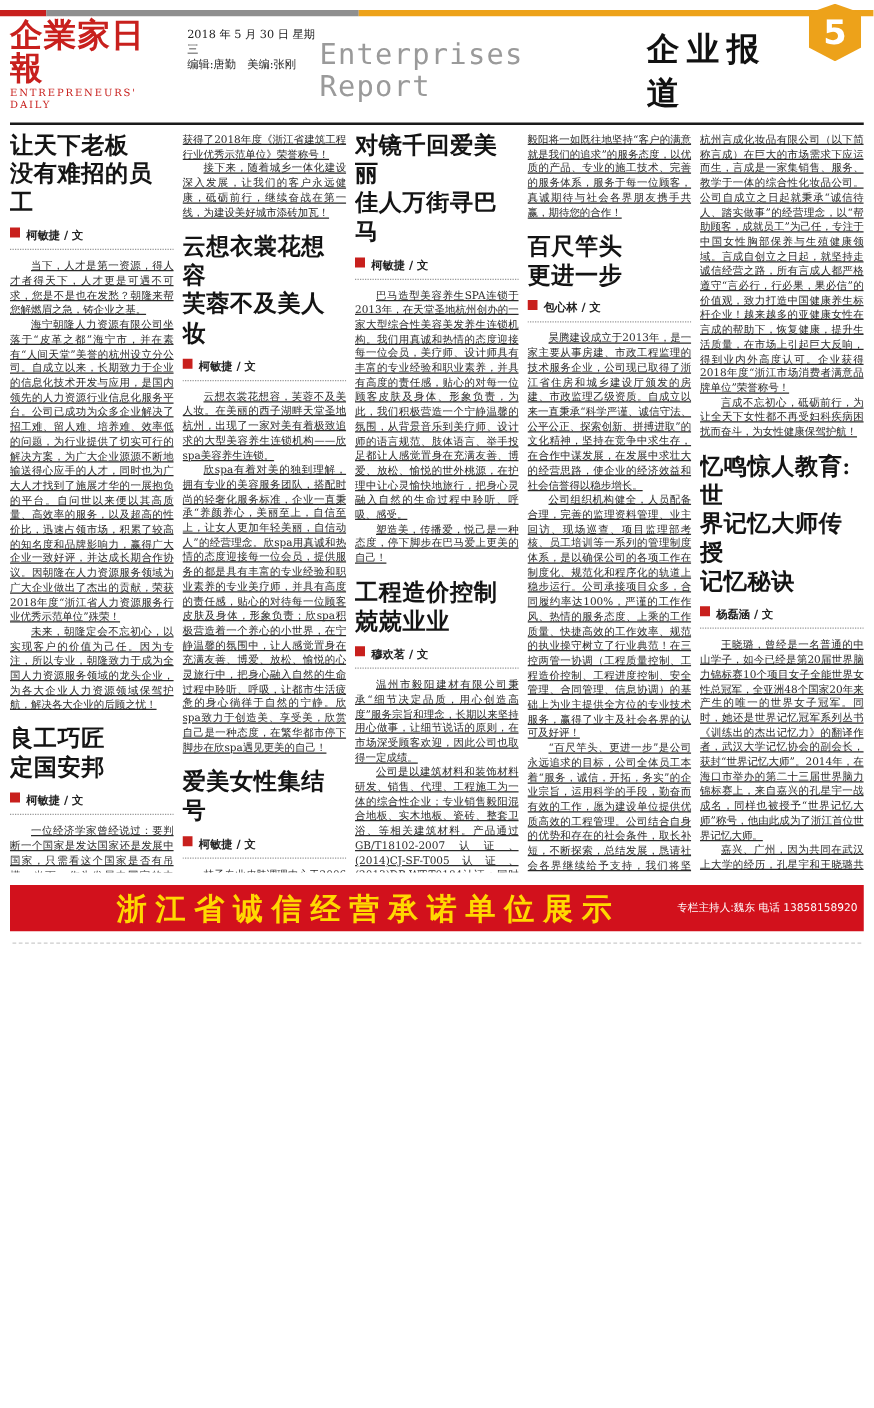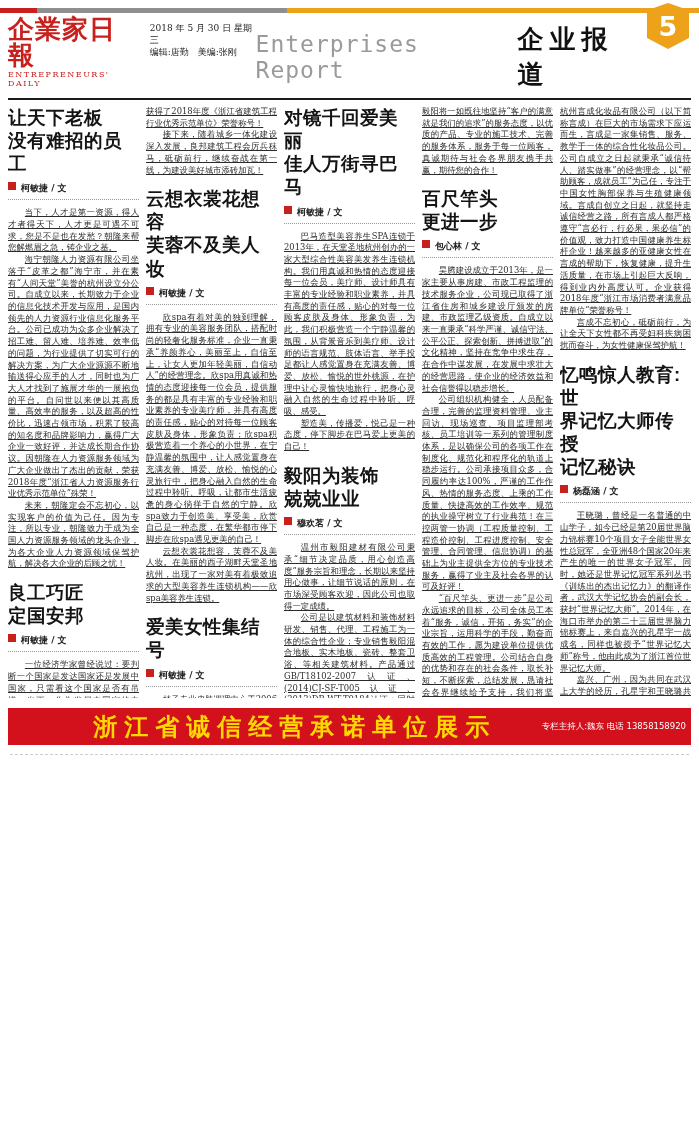--- a/index.html
+++ b/index.html
@@ -62,21 +62,21 @@
     display:flex; gap:7px;
     margin:6px 8px 0 8px;
     height:592px; overflow:hidden;
   }
   .col { flex:1 1 0; overflow:hidden; min-width:0; }
 
   .headline {
     font-size:18.5px; font-weight:bold; color:#141414;
     line-height:1.25; margin:11px 0 7px 0;
     white-space:pre-line; letter-spacing:0.5px;
-    font-family:Liberation Sans, sans-serif;
+    font-family:Liberation Serif, serif;
   }
   .col .headline:first-child { margin-top:0; }
 
   .byline {
     display:flex; align-items:flex-start; gap:5px;
     border-bottom:1px dotted #999;
     padding-bottom:4px; margin-bottom:7px;
   }
   .bullet { width:8px; height:8px; background:#c8201d; flex:0 0 auto; }
   .byline-text { font-size:9px; font-weight:bold; color:#222; }
@@ -151,48 +151,48 @@
       <div class="byline">
         <span class="bullet"></span>
         <span class="byline-text">柯敏捷 / 文</span>
       </div>
       <p class="para">一位经济学家曾经说过：要判断一个国家是发达国家还是发展中国家，只需看这个国家是否有吊塔。当下，作为发展中国家的中国，放眼望去，随处可见的吊塔昼夜施工，栋栋大厦拔地而起，犹如雨后春笋般一样。公路、桥梁、大坝、园林绿化，遍地开花，从改革开放到今天，建造了一座座繁华都市，让老百姓安居乐业。然而在这背后，有一个庞大的群体一直默默地付出着，杭州良邦建筑工程有限公司，就是其中之一。</p>
 
     </div>
 
     <div class="col">
       <p class="para noindent">获得了2018年度《浙江省建筑工程行业优秀示范单位》荣誉称号！</p>
-      <p class="para">接下来，随着城乡一体化建设深入发展，良邦建筑工程会厉兵秣马，砥砺前行，继续奋战在第一线，为建设美好城市添砖加瓦！</p>
+      <p class="para">接下来，随着城乡一体化建设深入发展，让我们的客户永远健康，砥砺前行，继续奋战在第一线，为建设美好城市添砖加瓦！</p>
       <h2 class="headline">云想衣裳花想容
 芙蓉不及美人妆</h2>
       <div class="byline">
         <span class="bullet"></span>
         <span class="byline-text">柯敏捷 / 文</span>
       </div>
+      <p class="para">云想衣裳花想容，芙蓉不及美人妆。在美丽的西子湖畔天堂圣地杭州，出现了一家对美有着极致追求的大型美容养生连锁机构——欣spa美容养生连锁。</p>
       <p class="para">欣spa有着对美的独到理解，拥有专业的美容服务团队，搭配时尚的轻奢化服务标准，企业一直秉承“养颜养心，美丽至上，自信至上，让女人更加年轻美丽，自信动人”的经营理念。欣spa用真诚和热情的态度迎接每一位会员，提供服务的都是具有丰富的专业经验和职业素养的专业美疗师，并具有高度的责任感，贴心的对待每一位顾客皮肤及身体，形象负责；欣spa积极营造着一个养心的小世界，在宁静温馨的氛围中，让人感觉置身在充满友善、博爱、放松、愉悦的心灵旅行中，把身心融入自然的生命过程中聆听、呼吸，让都市生活疲惫的身心徜徉于自然的宁静。欣spa致力于创造美、享受美，欣赏自己是一种态度，在繁华都市停下脚步在欣spa遇见更美的自己！</p>
-      <p class="para">云想衣裳花想容，芙蓉不及美人妆。在美丽的西子湖畔天堂圣地杭州，出现了一家对美有着极致追求的大型美容养生连锁机构——欣spa美容养生连锁。</p>
       <h2 class="headline">爱美女性集结号</h2>
       <div class="byline">
         <span class="bullet"></span>
         <span class="byline-text">柯敏捷 / 文</span>
       </div>
       <p class="para">林子专业皮肤调理中心于2006年9月创立至今，目前拥有两家直营店，面向广大爱美女性提供科技抗衰、美白祛斑、祛痘修复、暖宫艾灸、荷疗养生、形体管理等美容服务，是临安首家推出无添加纯粹护理理念的皮肤调理中心，专注皮肤年轻化管理已经13年！</p>
 
     </div>
 
     <div class="col">
       <h2 class="headline">对镜千回爱美丽
 佳人万街寻巴马</h2>
       <div class="byline">
         <span class="bullet"></span>
         <span class="byline-text">柯敏捷 / 文</span>
       </div>
       <p class="para">巴马造型美容养生SPA连锁于2013年，在天堂圣地杭州创办的一家大型综合性美容美发养生连锁机构。我们用真诚和热情的态度迎接每一位会员，美疗师、设计师具有丰富的专业经验和职业素养，并具有高度的责任感，贴心的对每一位顾客皮肤及身体、形象负责，为此，我们积极营造一个宁静温馨的氛围，从背景音乐到美疗师、设计师的语言规范、肢体语言、举手投足都让人感觉置身在充满友善、博爱、放松、愉悦的世外桃源，在护理中让心灵愉快地旅行，把身心灵融入自然的生命过程中聆听、呼吸、感受。</p>
       <p class="para">塑造美，传播爱，悦己是一种态度，停下脚步在巴马爱上更美的自己！</p>
-      <h2 class="headline">毅阳为装饰
+      <h2 class="headline">工程造价控制
 兢兢业业</h2>
       <div class="byline">
         <span class="bullet"></span>
         <span class="byline-text">穆欢茗 / 文</span>
       </div>
       <p class="para">温州市毅阳建材有限公司秉承“细节决定品质，用心创造高度”服务宗旨和理念，长期以来坚持用心做事，让细节说话的原则，在市场深受顾客欢迎，因此公司也取得一定成绩。</p>
       <p class="para">公司是以建筑材料和装饰材料研发、销售、代理、工程施工为一体的综合性企业；专业销售毅阳混合地板、实木地板、瓷砖、整套卫浴、等相关建筑材料。产品通过GB/T18102-2007认证、(2014)CJ-SF-T005认证、(2013)DB-WT-T0184认证；同时公司以“毅阳”为主导品牌，从事建筑材料销售、装饰工程、广告工程、市场营销等相关业务。公司拥有专业的施工团队、优质的装修材料、完善的管理机制，公司承接工程一直立足于高起点、高标准、严要求；项目质量要求高于国家标准，用心把每个工程做成精品工程，因此也赢得了客户的一致认可和社会的各界关注与好评。</p>
 
     </div>
 

